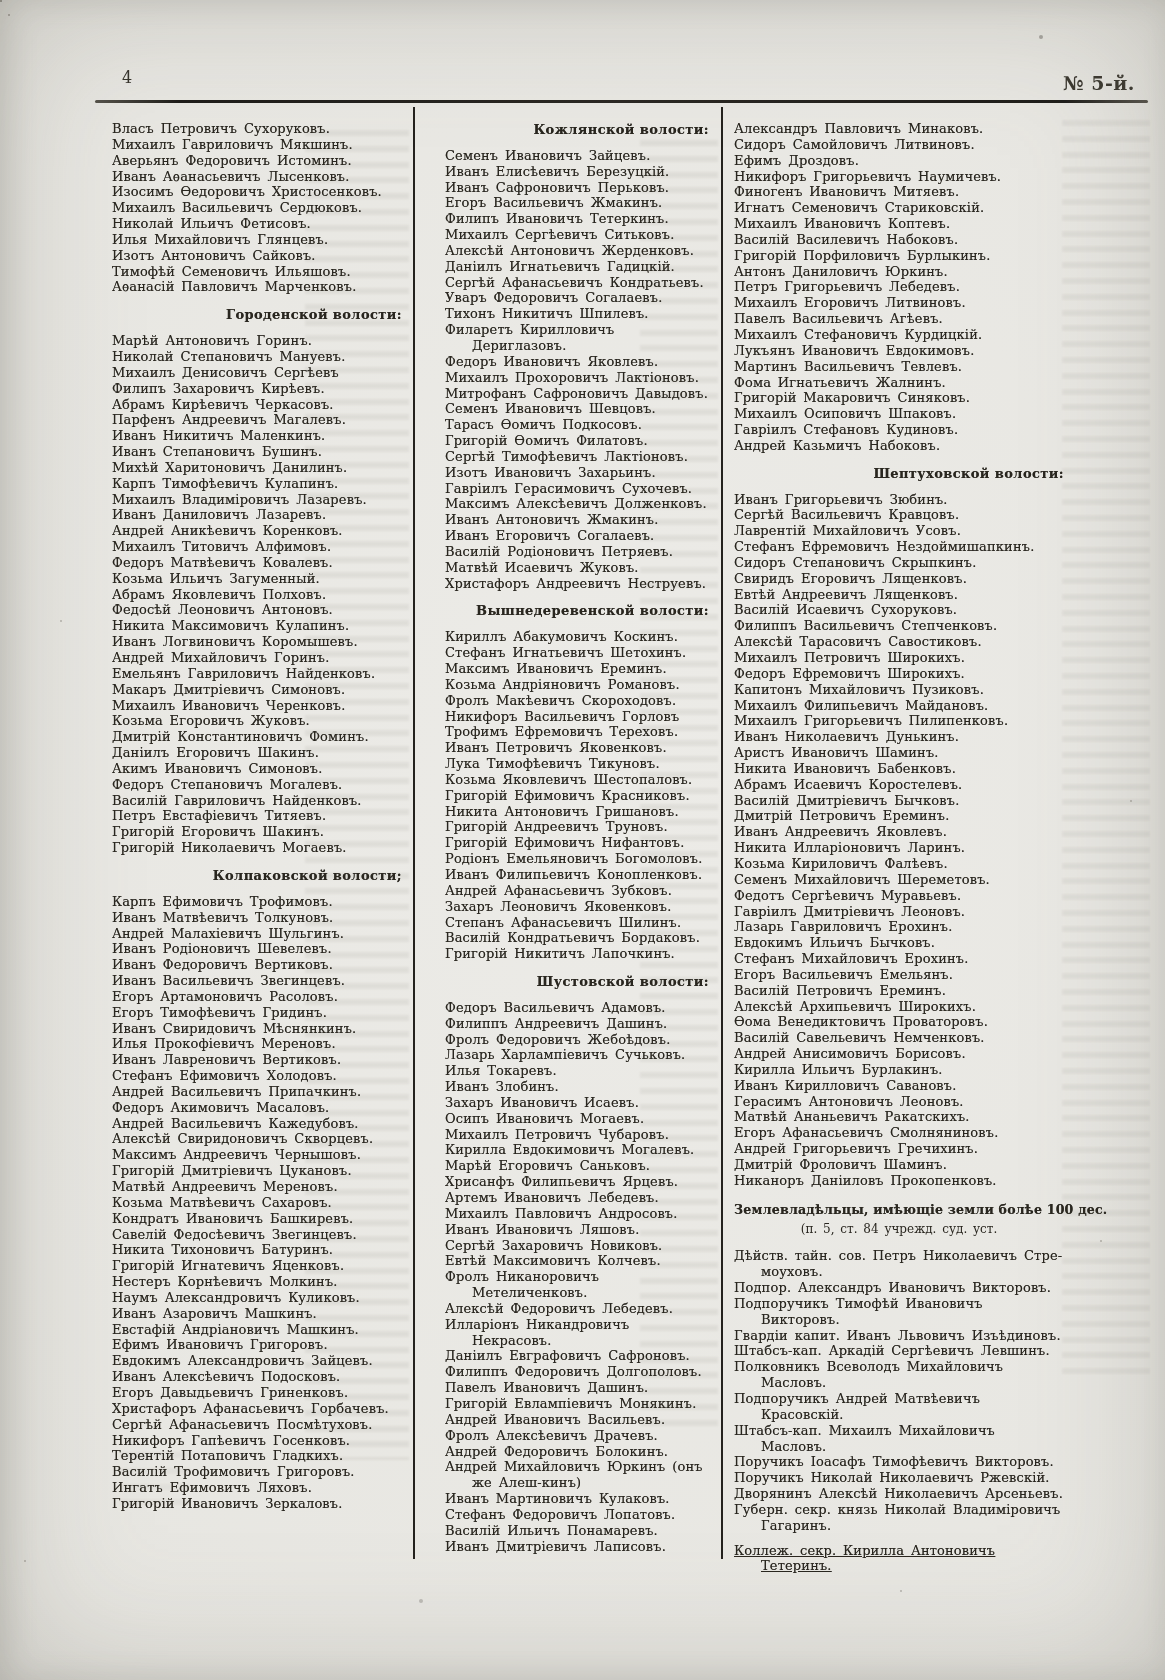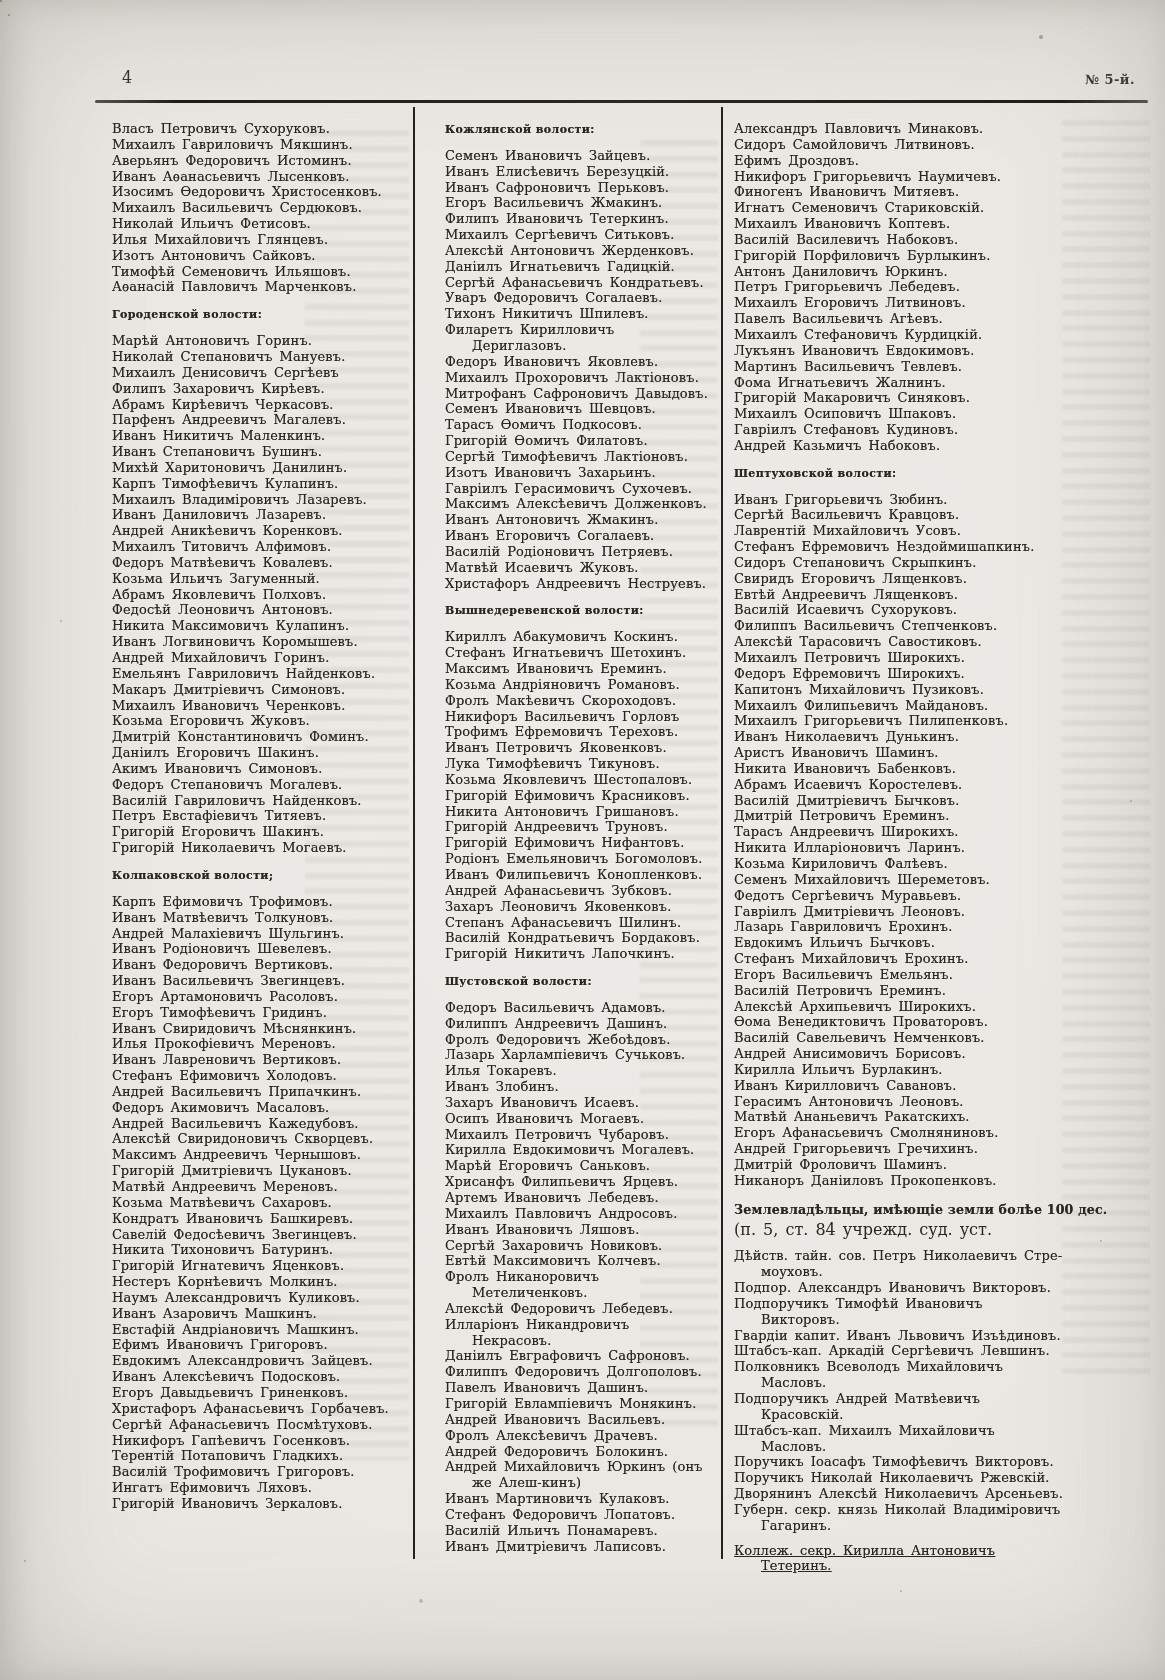--- a/index.html
+++ b/index.html
@@ -12,51 +12,51 @@
     position:relative;width:1165px;height:1680px;
     background:
       radial-gradient(ellipse 130% 120% at 52% 46%, #ecebe7 0%, #e7e6e1 55%, #dfdeda 82%, #d3d2cf 100%);
     color:#29261f;
   }
   .page::after{
     content:"";position:absolute;inset:0;pointer-events:none;
     box-shadow:inset 0 0 140px rgba(105,100,88,.28), inset 8px 0 30px rgba(90,88,80,.18);
   }
   .page-num{position:absolute;left:122px;top:68px;font-size:16px;letter-spacing:1px;color:#35322b;}
-  .issue-num{position:absolute;right:30px;top:72px;font-size:13px;font-weight:bold;color:#3a372f;letter-spacing:.5px;}
+  .issue-num{position:absolute;right:30px;top:72px;font-size:19px;font-weight:bold;color:#3a372f;letter-spacing:.5px;}
   .top-rule{
     position:absolute;left:95px;top:100px;width:1053px;height:3px;
     background:linear-gradient(90deg,#55524a 0%,#1d1c19 8%,#2a2823 50%,#1d1c19 92%,#55524a 100%);
     border-radius:2px;
   }
   .divider{position:absolute;top:107px;height:1452px;width:2px;background:#24221e;}
   .divider.d1{left:413px;}
   .divider.d2{left:721px;}
   .col{position:absolute;top:121px;font-size:13px;line-height:15.85px;}
   .col-0{left:112px;width:290px;}
   .col-1{left:445px;width:264px;}
   .col-2{left:734px;width:330px;}
   .name{
     margin:0;padding-left:27px;text-indent:-27px;
     word-spacing:2.5px;letter-spacing:.15px;
     text-shadow:0 0 .4px rgba(30,28,22,.55);
   }
   .section-header{
-    text-align:left;font-weight:bold;font-size:11px;
+    text-align:right;font-weight:bold;font-size:13px;
     margin:12px 0 10px;letter-spacing:.4px;
     text-shadow:0 0 .4px rgba(30,28,22,.6);
   }
   .col > .section-header:first-child{margin-top:1px;}
   .landowners-title{
     font-weight:bold;font-size:12.6px;margin:13px 0 4px;
     white-space:nowrap;letter-spacing:.2px;
     text-shadow:0 0 .4px rgba(30,28,22,.6);
   }
   .landowners-subtitle{
-    font-size:16px;margin:4px 0 11px;word-spacing:2px;
+    text-align:center;font-size:12px;margin:4px 0 11px;word-spacing:2px;
   }
   .col-2 .block-last-gap{margin-top:9px;text-decoration:underline;}
   
   .ghost{
     position:absolute;pointer-events:none;filter:blur(1.2px);
     background:repeating-linear-gradient(180deg, rgba(80,74,60,.07) 0 6px, rgba(80,74,60,0) 6px 15.8px);
   }
   .ghost.g1{left:305px;top:130px;width:104px;height:1330px;}
   .ghost.g2{left:640px;top:140px;width:78px;height:1290px;}
   .ghost.g3{left:1062px;top:120px;width:88px;height:1260px;opacity:.9;}
@@ -287,21 +287,21 @@
       <p class="name">Федоръ Ефремовичъ Широкихъ.</p>
       <p class="name">Капитонъ Михайловичъ Пузиковъ.</p>
       <p class="name">Михаилъ Филипьевичъ Майдановъ.</p>
       <p class="name">Михаилъ Григорьевичъ Пилипенковъ.</p>
       <p class="name">Иванъ Николаевичъ Дунькинъ.</p>
       <p class="name">Аристъ Ивановичъ Шаминъ.</p>
       <p class="name">Никита Ивановичъ Бабенковъ.</p>
       <p class="name">Абрамъ Исаевичъ Коростелевъ.</p>
       <p class="name">Василій Дмитріевичъ Бычковъ.</p>
       <p class="name">Дмитрій Петровичъ Ереминъ.</p>
-      <p class="name">Тарасъ Андреевичъ Широкихъ.</p>
+      <p class="name">Иванъ Андреевичъ Яковлевъ.</p>
       <p class="name">Никита Илларіоновичъ Ларинъ.</p>
       <p class="name">Козьма Кириловичъ Фалѣевъ.</p>
       <p class="name">Семенъ Михайловичъ Шереметовъ.</p>
       <p class="name">Федотъ Сергѣевичъ Муравьевъ.</p>
       <p class="name">Гавріилъ Дмитріевичъ Леоновъ.</p>
       <p class="name">Лазарь Гавриловичъ Ерохинъ.</p>
       <p class="name">Евдокимъ Ильичъ Бычковъ.</p>
       <p class="name">Стефанъ Михайловичъ Ерохинъ.</p>
       <p class="name">Егоръ Васильевичъ Емельянъ.</p>
       <p class="name">Василій Петровичъ Ереминъ.</p>

